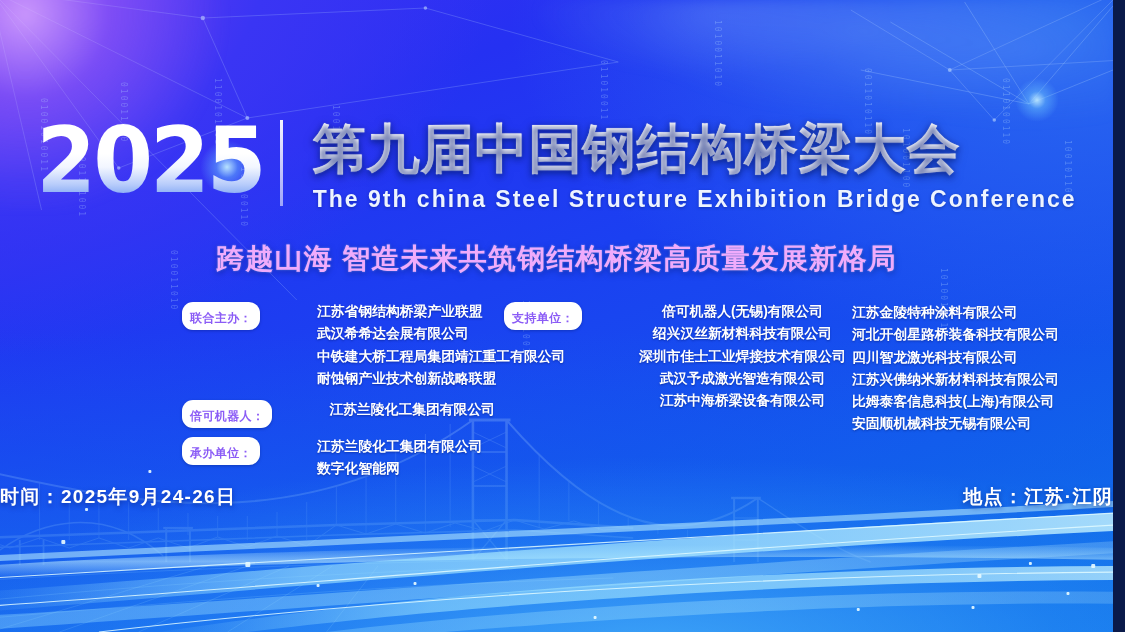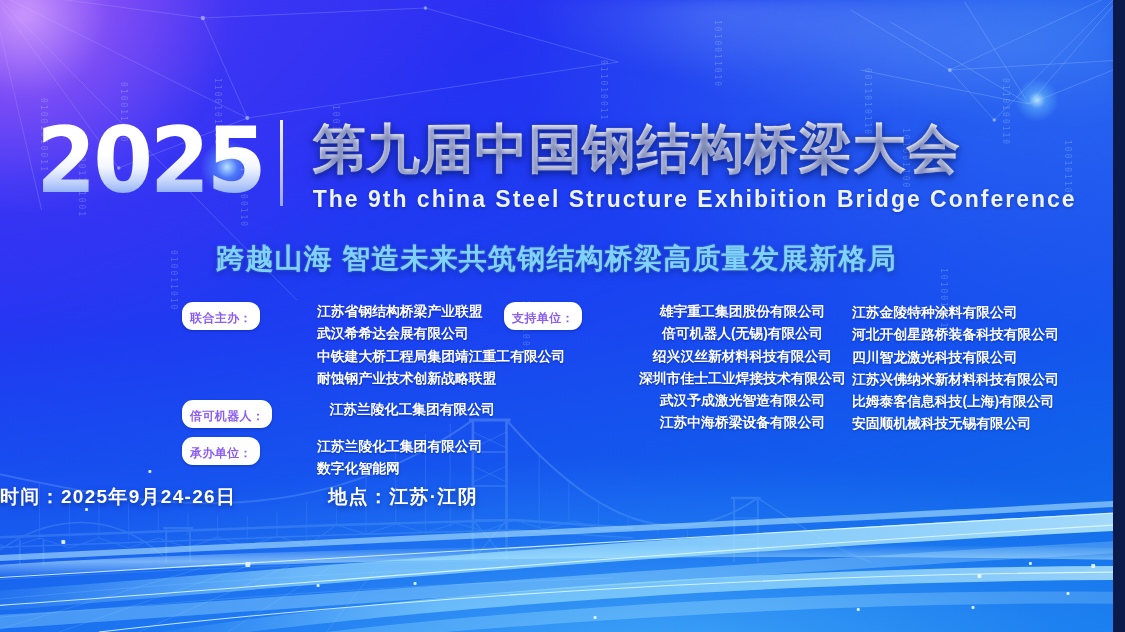--- a/index.html
+++ b/index.html
@@ -110,21 +110,21 @@
     white-space:nowrap;
     text-shadow:0 1px 3px rgba(8,30,120,.5);
   }
 
   .slogan{
     position:absolute;left:0;right:0;top:240px;
     text-align:center;
     font-size:28px;
     font-weight:700;
     letter-spacing:1.2px;
-    color:#7dd3fc;
+    color:#f0abfc;
     text-shadow:0 2px 6px rgba(6,28,118,.6), 0 0 2px rgba(170,210,255,.7);
   }
 
   
   .orgs{
     position:absolute;
     left:182px;top:301px;
     display:flex;
     align-items:flex-start;
   }
@@ -156,21 +156,21 @@
     white-space:nowrap;
     text-shadow:0 1px 2px rgba(6,28,118,.55);
     margin-left:48px;
   }
   .col-mid .org-item,.col-right .org-item{line-height:22.3px;}
   .col-right{padding-top:1px;}
 
   
   .footer-info{
     position:absolute;left:0;right:0;top:484px;
-    display:flex;justify-content:flex-start;align-items:center;
+    display:flex;justify-content:space-between;align-items:center;
     gap:92px;
   }
   .info-item{
     font-size:19px;
     font-weight:700;
     letter-spacing:1.3px;
     color:#ffffff;
     text-shadow:0 2px 5px rgba(6,28,118,.6);
     white-space:nowrap;
   }
@@ -381,21 +381,20 @@
             <div class="org-item">数字化智能网</div>
           </div>
         </div>
 
       </div>
 
       <div class="col-mid">
         <div class="org-block">
           <div class="pill">支持单位：</div>
           <div class="org-list">
-            <div class="org-item">雄宇重工集团股份有限公司</div>
             <div class="org-item">倍可机器人(无锡)有限公司</div>
             <div class="org-item">绍兴汉丝新材料科技有限公司</div>
             <div class="org-item">深圳市佳士工业焊接技术有限公司</div>
             <div class="org-item">武汉予成激光智造有限公司</div>
             <div class="org-item">江苏中海桥梁设备有限公司</div>
           </div>
         </div>
       </div>
 
       <div class="col-right">

